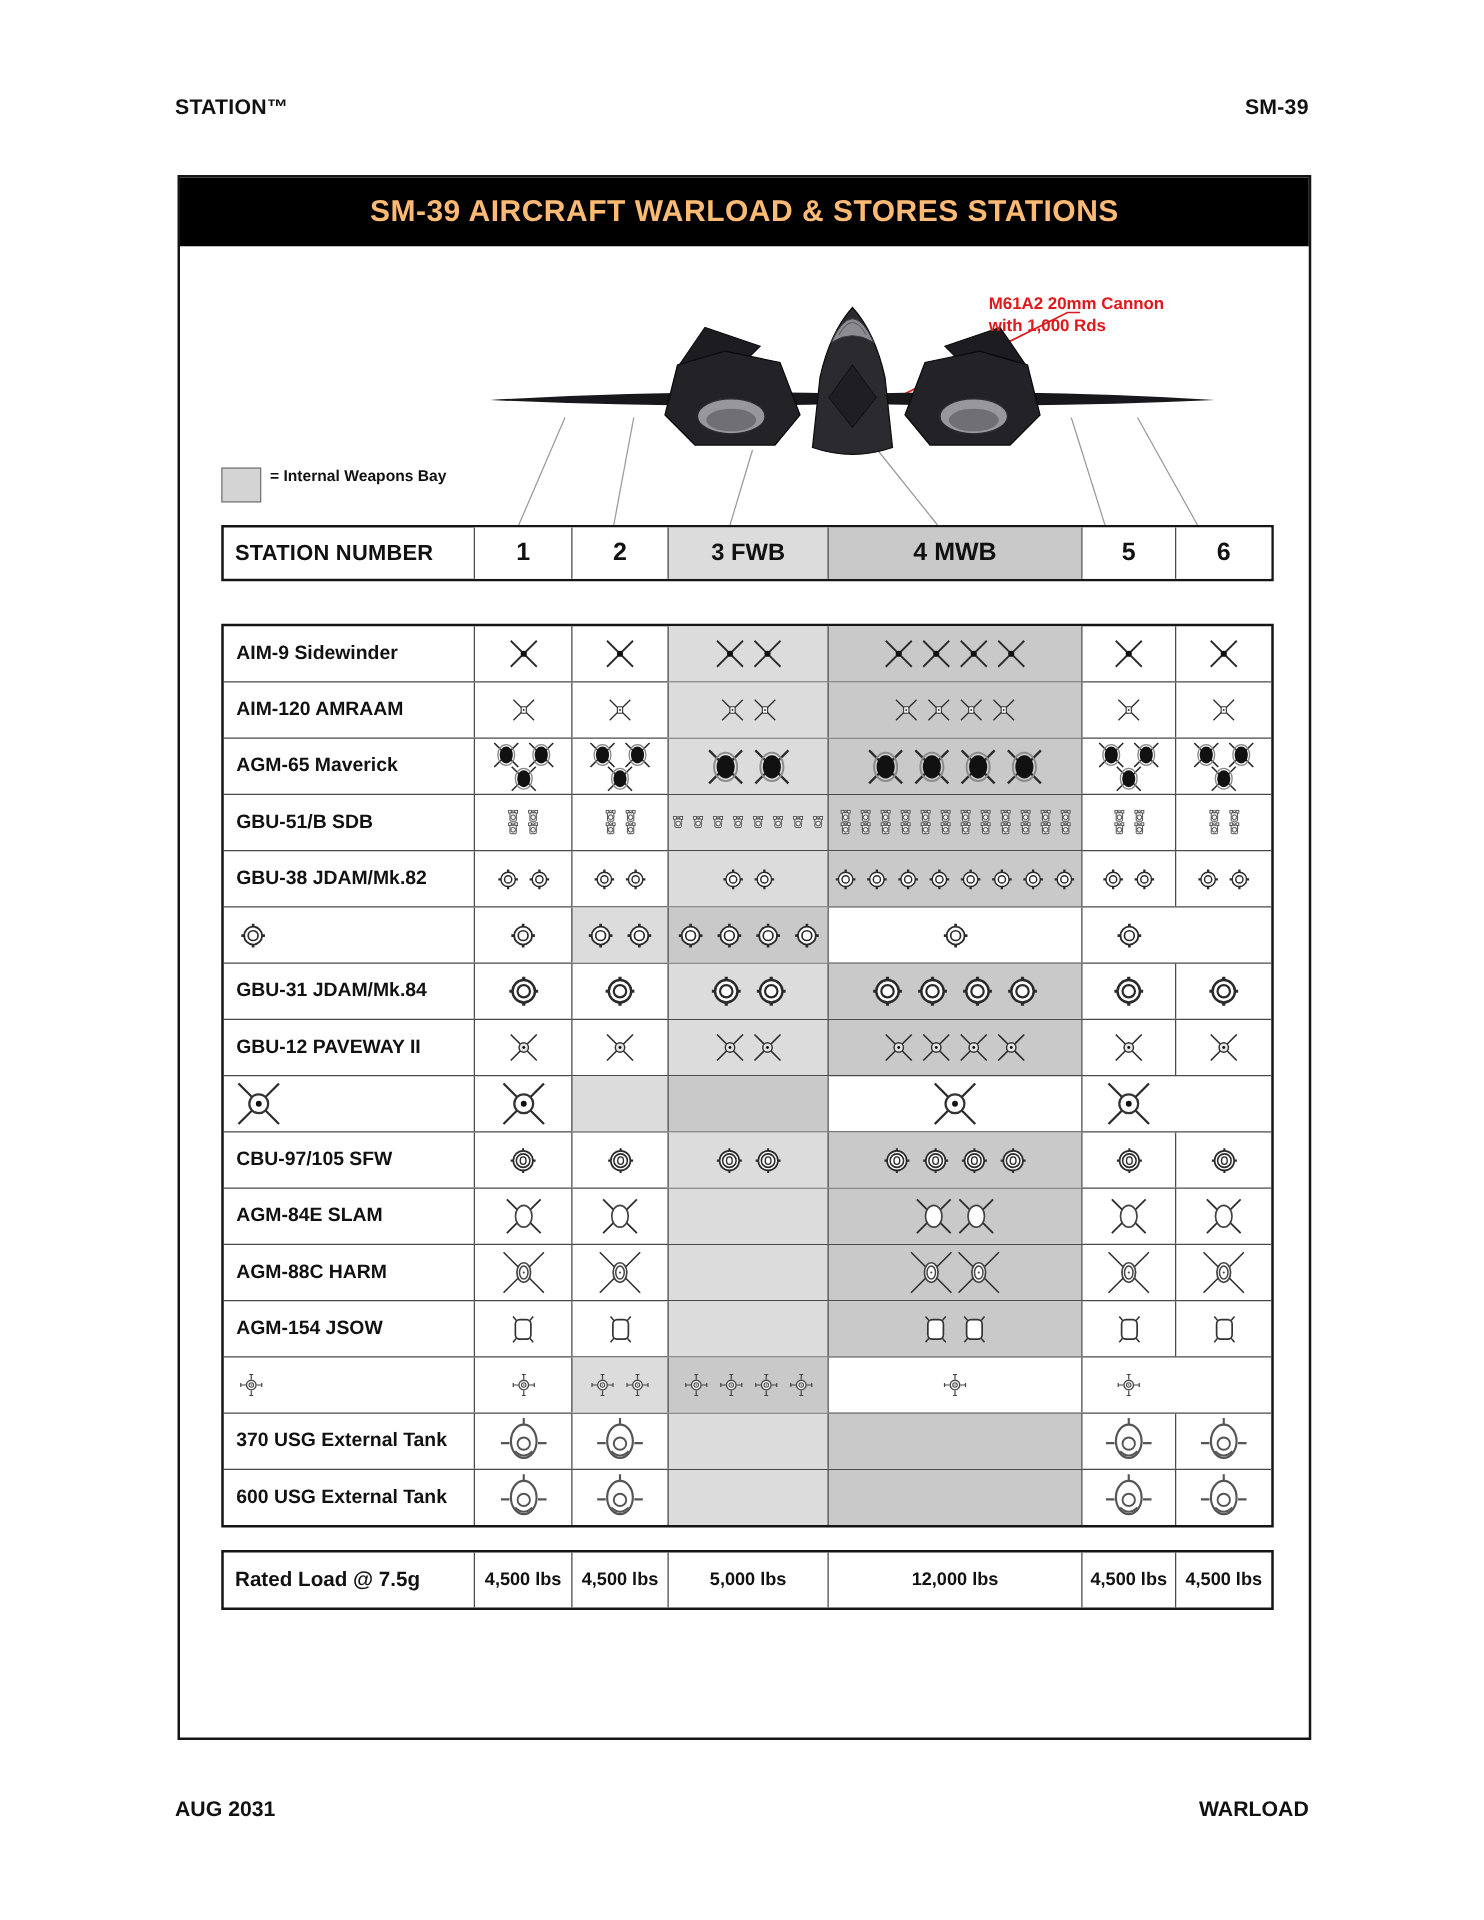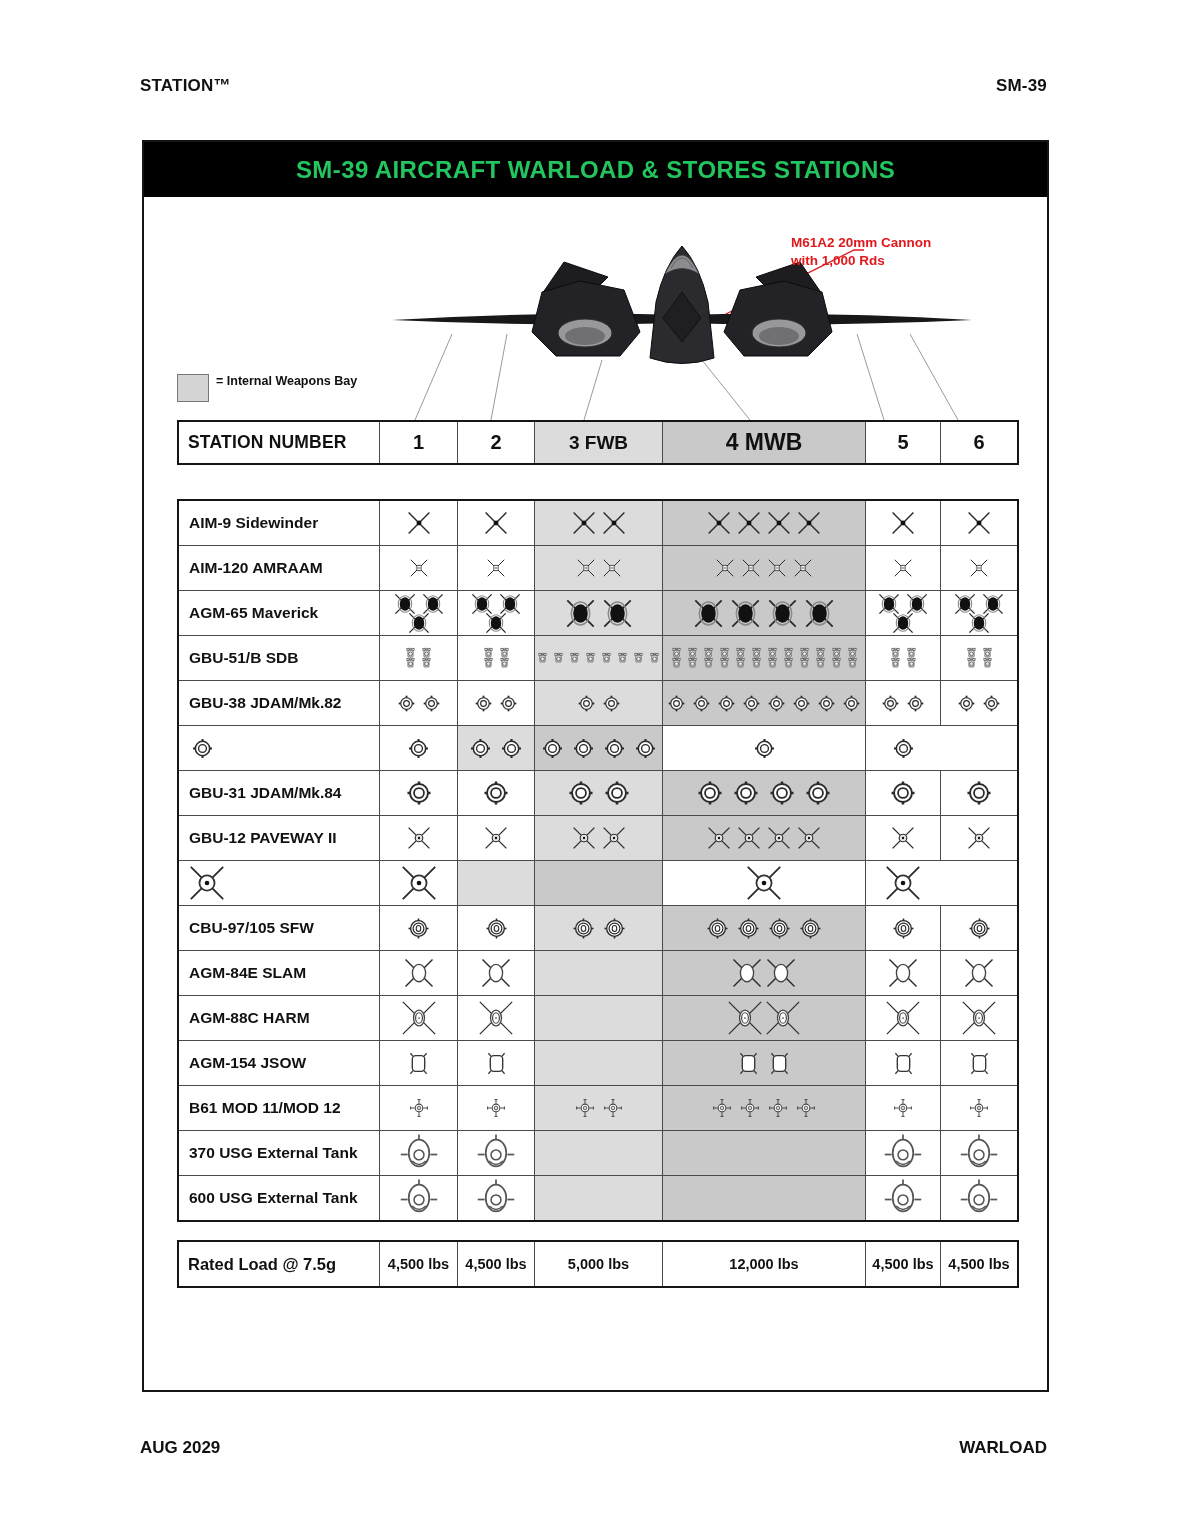--- a/index.html
+++ b/index.html
@@ -1,20 +1,20 @@
 <!DOCTYPE html>
 <html><head>
 <meta charset="utf-8">
 <style>
   html,body{margin:0;padding:0;background:#fff;}
   body{width:1187px;height:1536px;position:relative;font-family:"Liberation Sans",sans-serif;color:#111;}
   .hdr{position:absolute;top:76px;left:140px;right:140px;display:flex;justify-content:space-between;font-weight:bold;font-size:17px;letter-spacing:.2px;}
   .ftr{position:absolute;top:1438px;left:140px;right:140px;display:flex;justify-content:space-between;font-weight:bold;font-size:17px;}
   .sheet{position:absolute;left:142px;top:140px;width:903px;height:1248px;border:2px solid #151515;background:#fff;}
-  .titlebar{height:55px;background:#000;color:#22c55e;display:flex;align-items:center;justify-content:center;font-weight:bold;font-size:24px;letter-spacing:.4px;}
+  .titlebar{height:55px;background:#000;color:#fdba74;display:flex;align-items:center;justify-content:center;font-weight:bold;font-size:24px;letter-spacing:.4px;}
   .planewrap{position:absolute;left:0;top:56px;width:903px;height:224px;}
   .annot{position:absolute;top:92px;right:36px;width:220px;text-align:left;font-weight:bold;font-size:13.5px;line-height:1.3;}
   .legend{position:absolute;left:33px;top:232px;display:flex;align-items:flex-start;gap:7px;}
   .legend .sw{width:30px;height:26px;border:1px solid #777;}
   .legend .lt{font-weight:bold;font-size:12.5px;}
   .grid-row{display:grid;grid-template-columns:200px 78px 77px 128px 203px 75px 77px;}
   .station-table{position:absolute;left:33px;top:278px;width:838px;border:2px solid #151515;background:#fff;}
   .station-table .cell{height:41px;display:flex;align-items:center;justify-content:center;border-left:1px solid #4a4a4a;font-weight:bold;font-size:20px;}
   .station-table .cell:first-child{border-left:none;justify-content:flex-start;padding-left:9px;font-size:17.5px;letter-spacing:.2px;}
   .matrix{position:absolute;left:33px;top:357px;width:838px;border:2px solid #151515;background:#fff;}
@@ -95,21 +95,21 @@
       <div class="cell">STATION NUMBER</div>
       <div class="cell" style="background:#ffffff;">
         <span>1</span>
       </div>
       <div class="cell" style="background:#ffffff;">
         <span>2</span>
       </div>
       <div class="cell" style="background:#dcdcdc;font-size:19px;">
         <span>3 FWB</span>
       </div>
-      <div class="cell" style="background:#c9c9c9;font-size:23px;">
+      <div class="cell" style="background:#c9c9c9;font-size:20px;">
         <span>4 MWB</span>
       </div>
       <div class="cell" style="background:#ffffff;">
         <span>5</span>
       </div>
       <div class="cell" style="background:#ffffff;">
         <span>6</span>
       </div>
     </div>
 
@@ -2344,23 +2344,20 @@
                 <line x1="4" y1="-5.2" x2="6" y2="-7.6" stroke="#333" stroke-width="0.9"></line>
                 <line x1="-4" y1="5.2" x2="-6" y2="7.6" stroke="#333" stroke-width="0.9"></line>
                 <line x1="4" y1="5.2" x2="6" y2="7.6" stroke="#333" stroke-width="0.9"></line>
                 <rect x="-4.6" y="-5.8" width="9.2" height="11.6" rx="2.6" fill="#fff" stroke="#333" stroke-width="1"></rect>
               </svg>
             </span>
           </div>
         </div>
       </div>
       <div class="mrow grid-row">
-        <div class="mcell">
-          <span>B61 MOD 11/MOD 12</span>
-        </div>
         <div class="mcell">
           <div class="irow" style="gap:4px;">
             <span class="icn">
               <svg width="24" height="24" viewBox="-10 -10 20 20">
                 <g transform="rotate(0)">
                   <line x1="0" y1="-3.6" x2="0" y2="-7" stroke="#444" stroke-width="0.8"></line>
                   <line x1="-1.3" y1="-7" x2="1.3" y2="-7" stroke="#444" stroke-width="0.8"></line>
                 </g>
                 <g transform="rotate(90)">
                   <line x1="0" y1="-3.6" x2="0" y2="-7" stroke="#444" stroke-width="0.8"></line>
@@ -2754,15 +2751,15 @@
       <div class="cell">
         <span>4,500 lbs</span>
       </div>
       <div class="cell">
         <span>4,500 lbs</span>
       </div>
     </div>
 </div>
 
 <div class="ftr">
-  <span>AUG 2029</span>
+  <span>AUG 2031</span>
   <span>WARLOAD</span>
 </div>
 
 </body></html>

